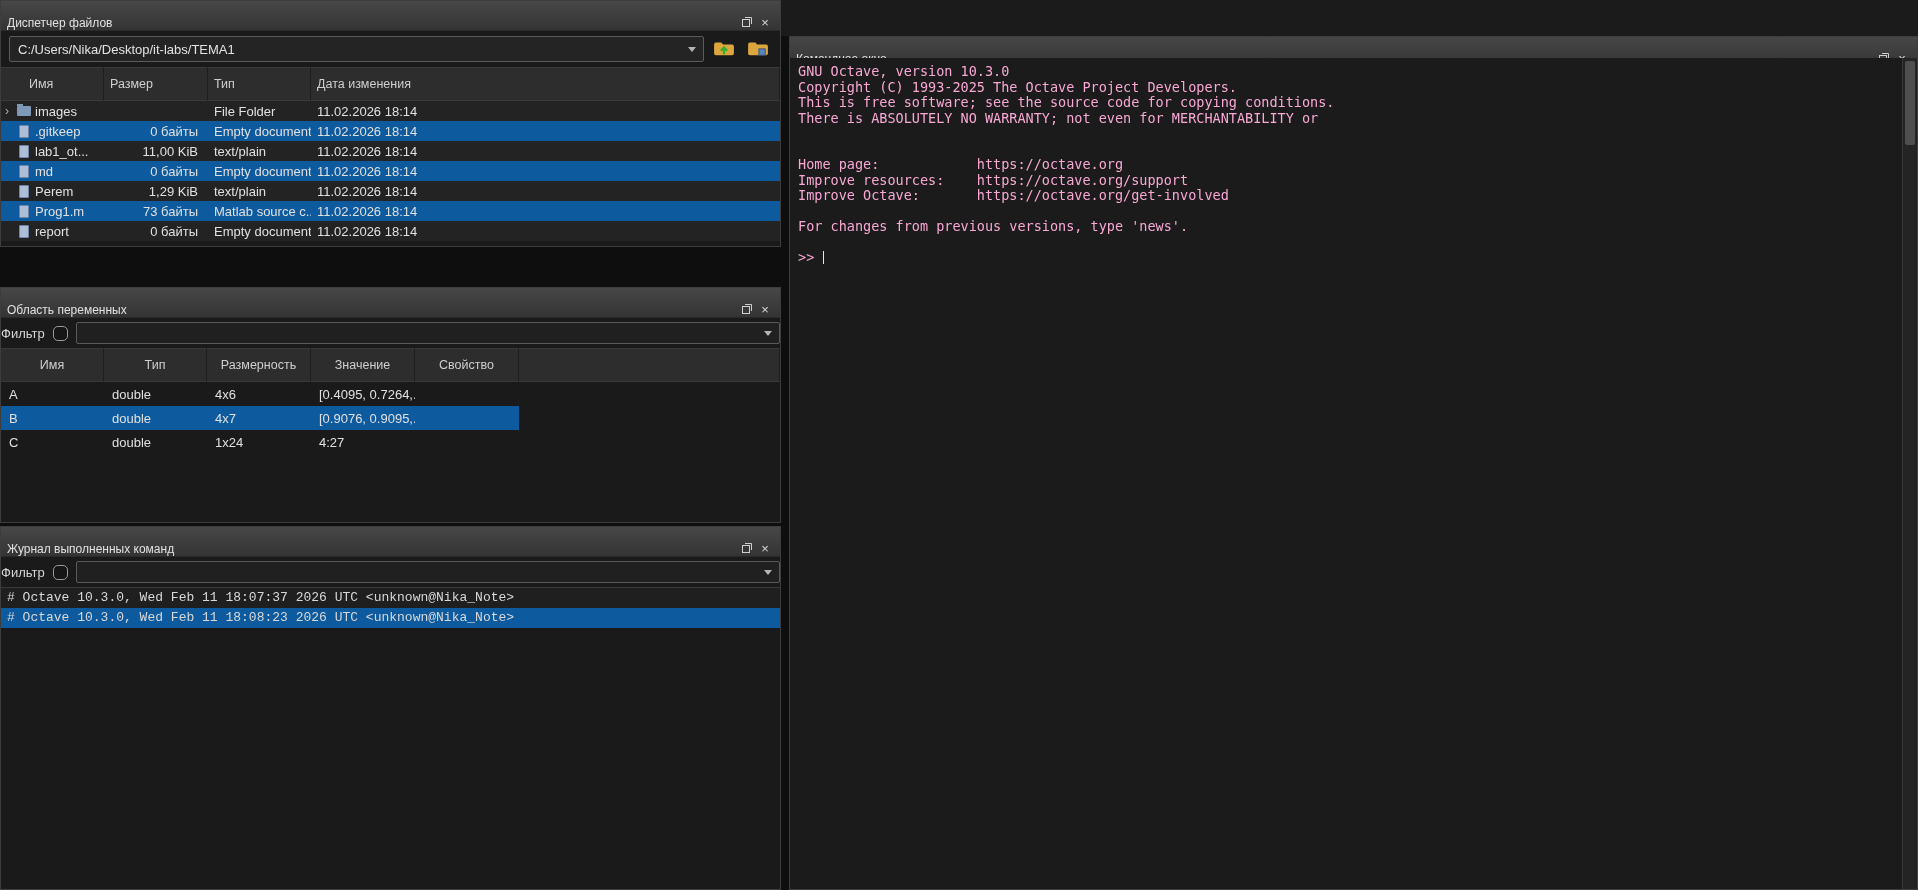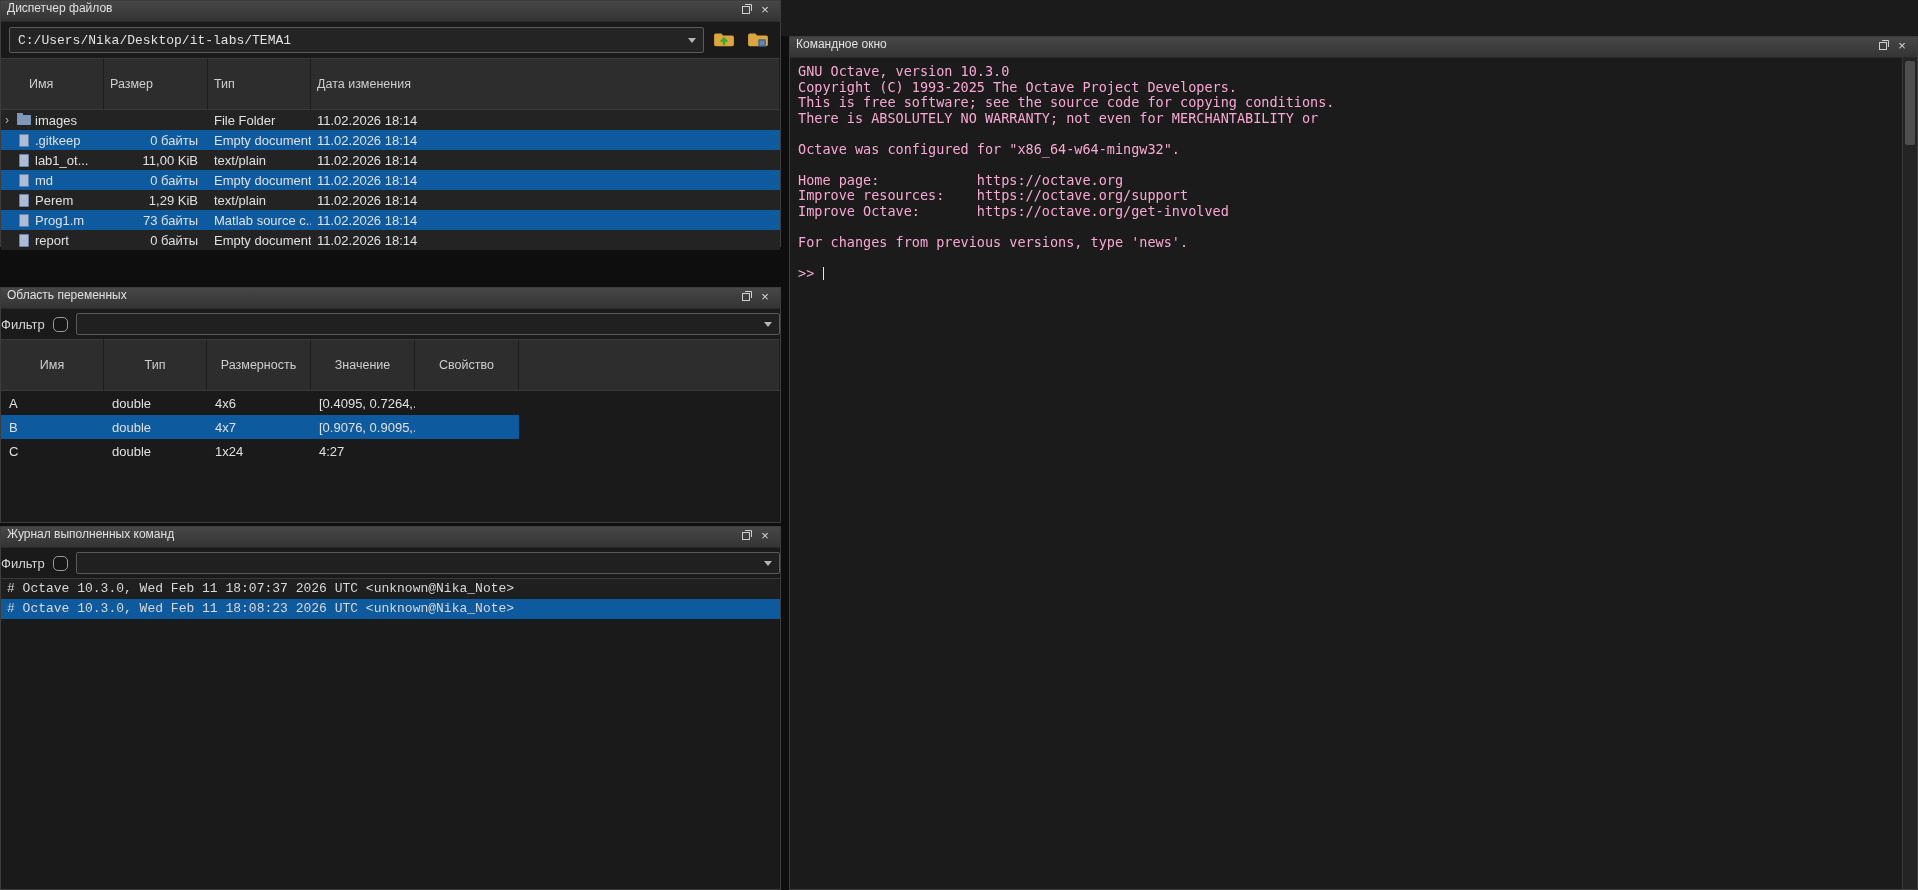--- a/index.html
+++ b/index.html
@@ -19,42 +19,42 @@
   .combo { position:relative; background:#242424; border:1px solid #5a5a5a; border-radius:2px;
            height:24px; display:flex; align-items:center; padding:0 22px 0 8px;
            font-size:13px; color:#e2e2e2; white-space:nowrap; overflow:hidden; }
   .combo .chev { position:absolute; right:7px; top:50%; margin-top:-2px; width:0; height:0;
                  border-left:4px solid transparent; border-right:4px solid transparent;
                  border-top:5px solid #b5b5b5; }
   .tb-combo { width:278px; }
 
   
   .panel { position:absolute; background:var(--panel-bg,#1a1a1a); border:1px solid #3d3d3d; }
-  .panel-title { height:21px; background:linear-gradient(var(--titlebar,#474747), #343434);
-                 display:flex; align-items:flex-start; font-size:12px; color:#e0e0e0;
+  .panel-title { height:30px; background:linear-gradient(var(--titlebar,#474747), #343434);
+                 display:flex; align-items:flex-end; font-size:12px; color:#e0e0e0;
                  padding:0 6px; border-bottom:1px solid #2a2a2a; }
   .panel-title .sp { flex:1; }
   .pt-btn { width:18px; height:16px; background:transparent; border:none; color:#d8d8d8;
             display:flex; align-items:center; justify-content:center; cursor:pointer;
             font-size:13px; line-height:1; }
 
   .file-browser { left:0;   top:36;  width:781px; height:247px; }
   .workspace    { left:0;   top:287px; width:781px; height:236px; }
   .history      { left:0;   top:526px; width:781px; height:364px; }
   .cmdwin       { left:789px; top:36px; width:1129px; height:854px; }
 
   
-  .fb-toolbar { display:flex; align-items:center; gap:6px; padding:5px 8px;font-family:Liberation Mono, monospace; }
+  .fb-toolbar { display:flex; align-items:center; gap:6px; padding:5px 8px; }
   .fb-combo { flex:1; height:26px; }
   .fb-toolbar .tbtn { width:28px; height:26px; }
 
   .fb-header, .fb-row { display:grid; grid-template-columns:103px 104px 103px 1fr; }
   .hcell { background:var(--header-bg,#2d2d2d); border-right:1px solid #1d1d1d;
            border-top:1px solid #3a3a3a; border-bottom:1px solid #3a3a3a;
-           font-size:12.5px; color:#cfcfcf; padding:18px 6px; white-space:nowrap; overflow:hidden; }
+           font-size:12.5px; color:#cfcfcf; padding:9px 6px; white-space:nowrap; overflow:hidden; }
   .hcell.first { padding-left:28px; }
   .ws-header .hcell { text-align:center; }
 
   .fb-row { height:20px; align-items:center; background:var(--row-bg,#232323); cursor:default; }
   .fb-row.sel { background:var(--selection,#0d5a9f); }
   .fb-cell { font-size:13px; color:#e0e0e0; padding:0 6px; white-space:nowrap; overflow:hidden; }
   .fb-name { display:flex; align-items:center; padding-left:4px; }
   .fb-size { text-align:right; padding-right:10px; }
   .tree-chev { width:12px; color:#b0b0b0; font-size:12px; line-height:1; display:inline-block; }
   .icon-file { display:inline-block; width:10px; height:13px; background:#aebdd6;
@@ -381,21 +381,20 @@
       <button class="pt-btn">×</button>
     </div>
 
     <div class="cw-body">
       <div>
           <div class="cw-line">GNU Octave, version 10.3.0</div>
           <div class="cw-line">Copyright (C) 1993-2025 The Octave Project Developers.</div>
           <div class="cw-line">This is free software; see the source code for copying conditions.</div>
           <div class="cw-line">There is ABSOLUTELY NO WARRANTY; not even for MERCHANTABILITY or</div>
           <div class="cw-line">&nbsp;</div>
-          <div class="cw-line">Octave was configured for "x86_64-w64-mingw32".</div>
           <div class="cw-line">&nbsp;</div>
           <div class="cw-line">Home page:            https://octave.org</div>
           <div class="cw-line">Improve resources:    https://octave.org/support</div>
           <div class="cw-line">Improve Octave:       https://octave.org/get-involved</div>
           <div class="cw-line">&nbsp;</div>
           <div class="cw-line">For changes from previous versions, type 'news'.</div>
           <div class="cw-line">&nbsp;</div>
         </div>
       <div class="cw-prompt">
         <span style="white-space:pre;">&gt;&gt; </span>

